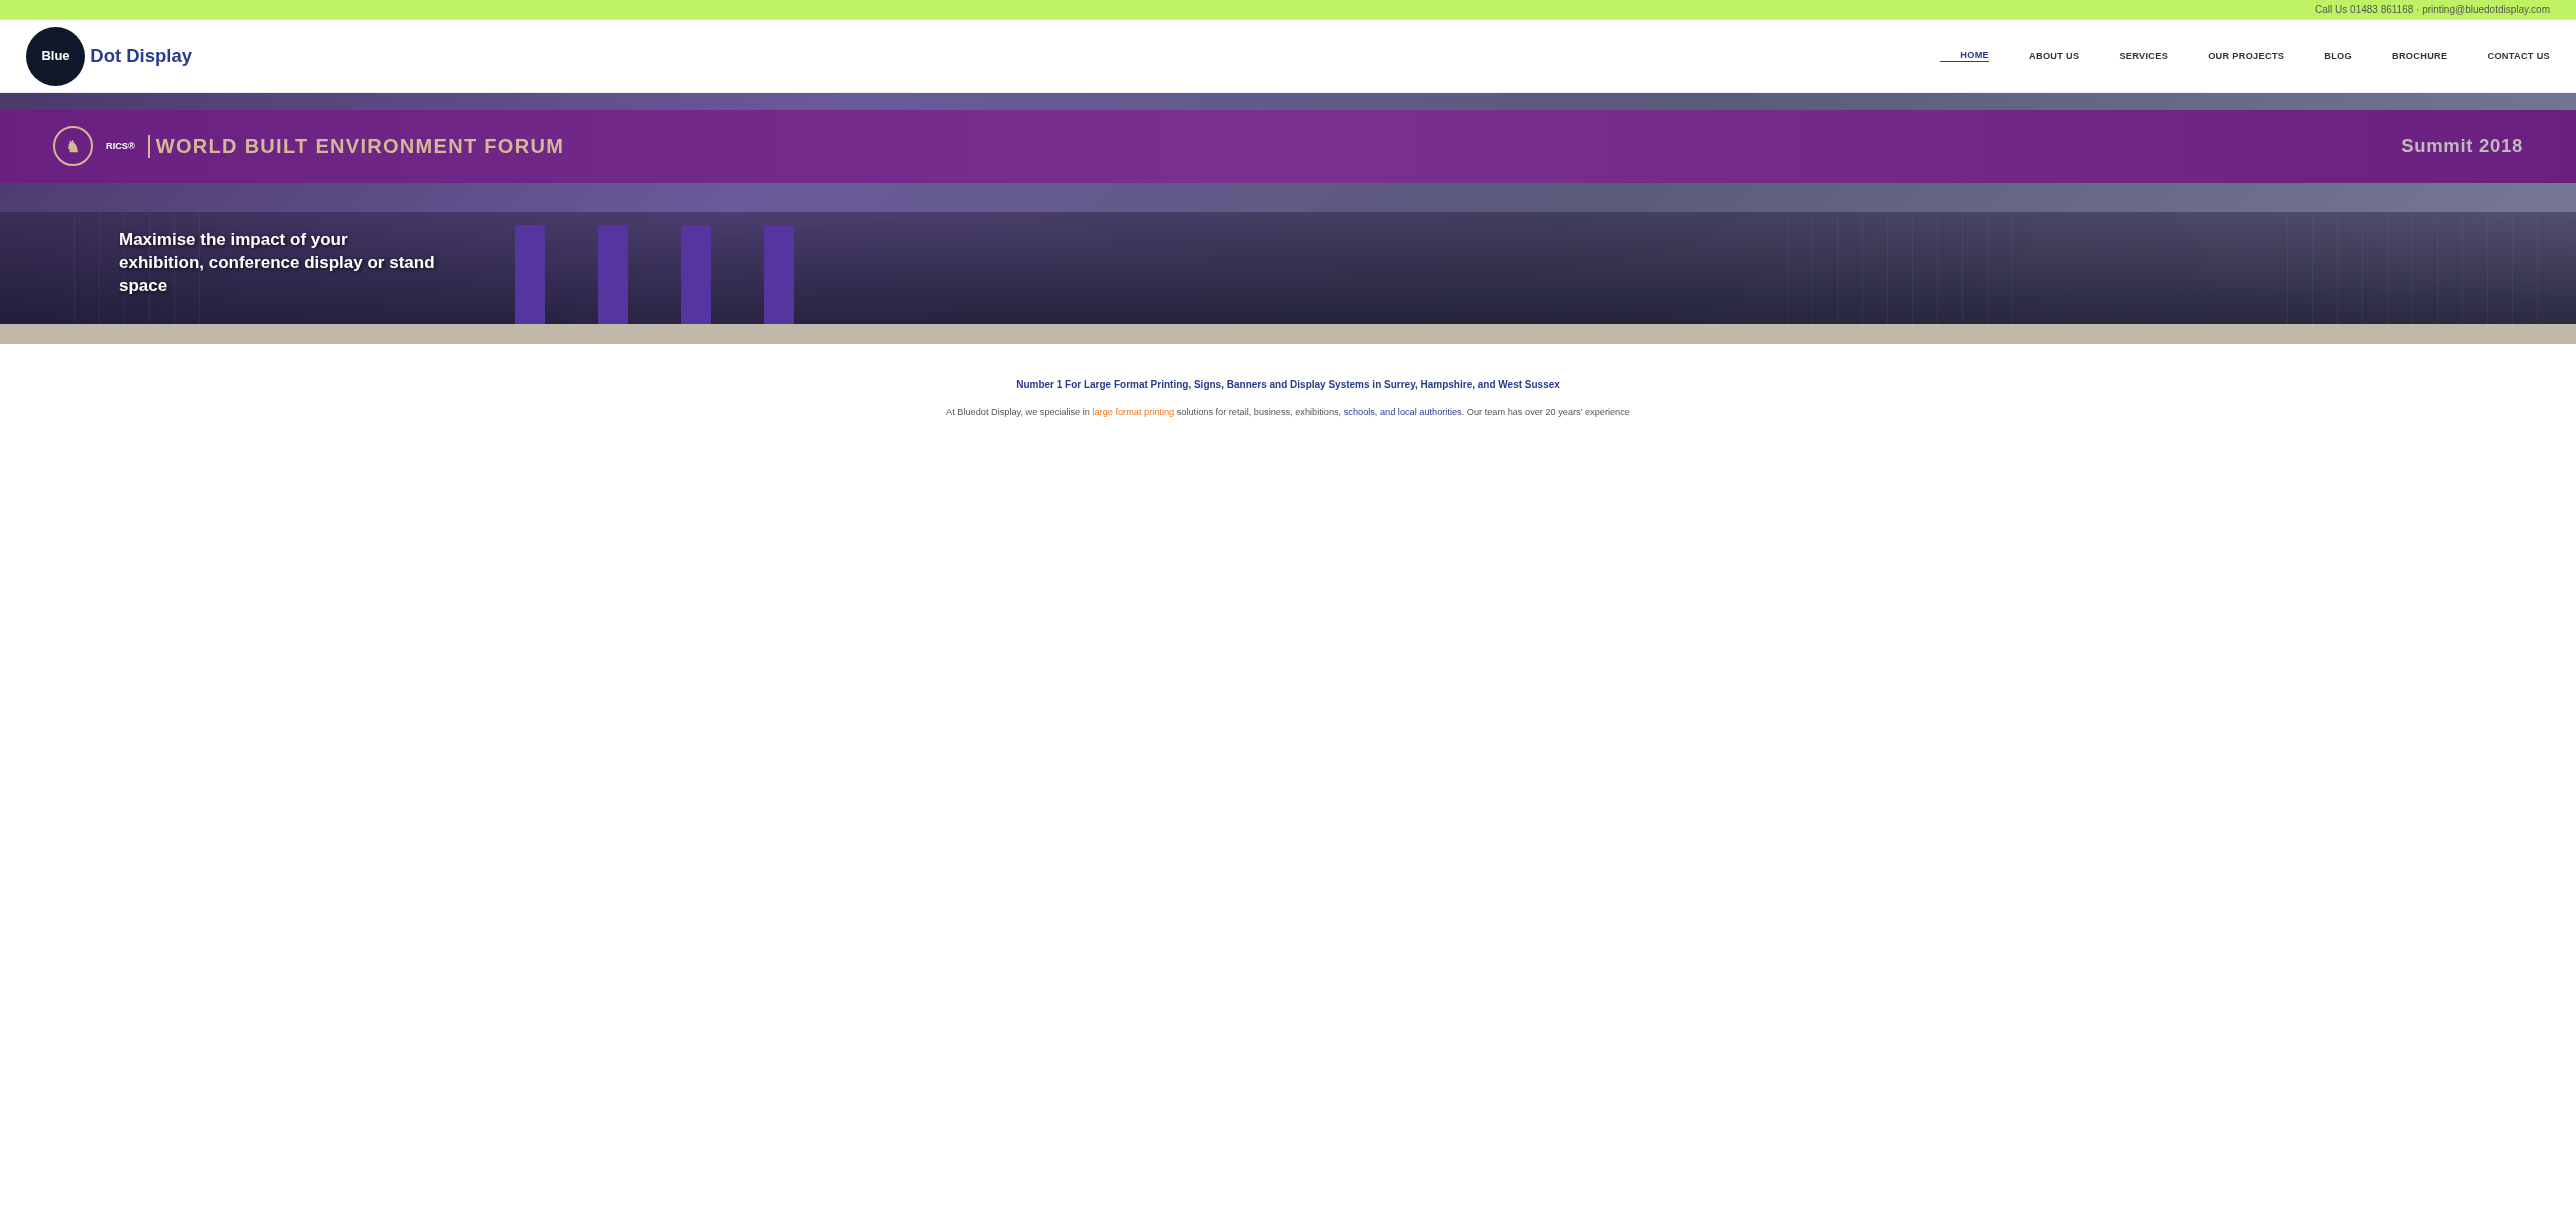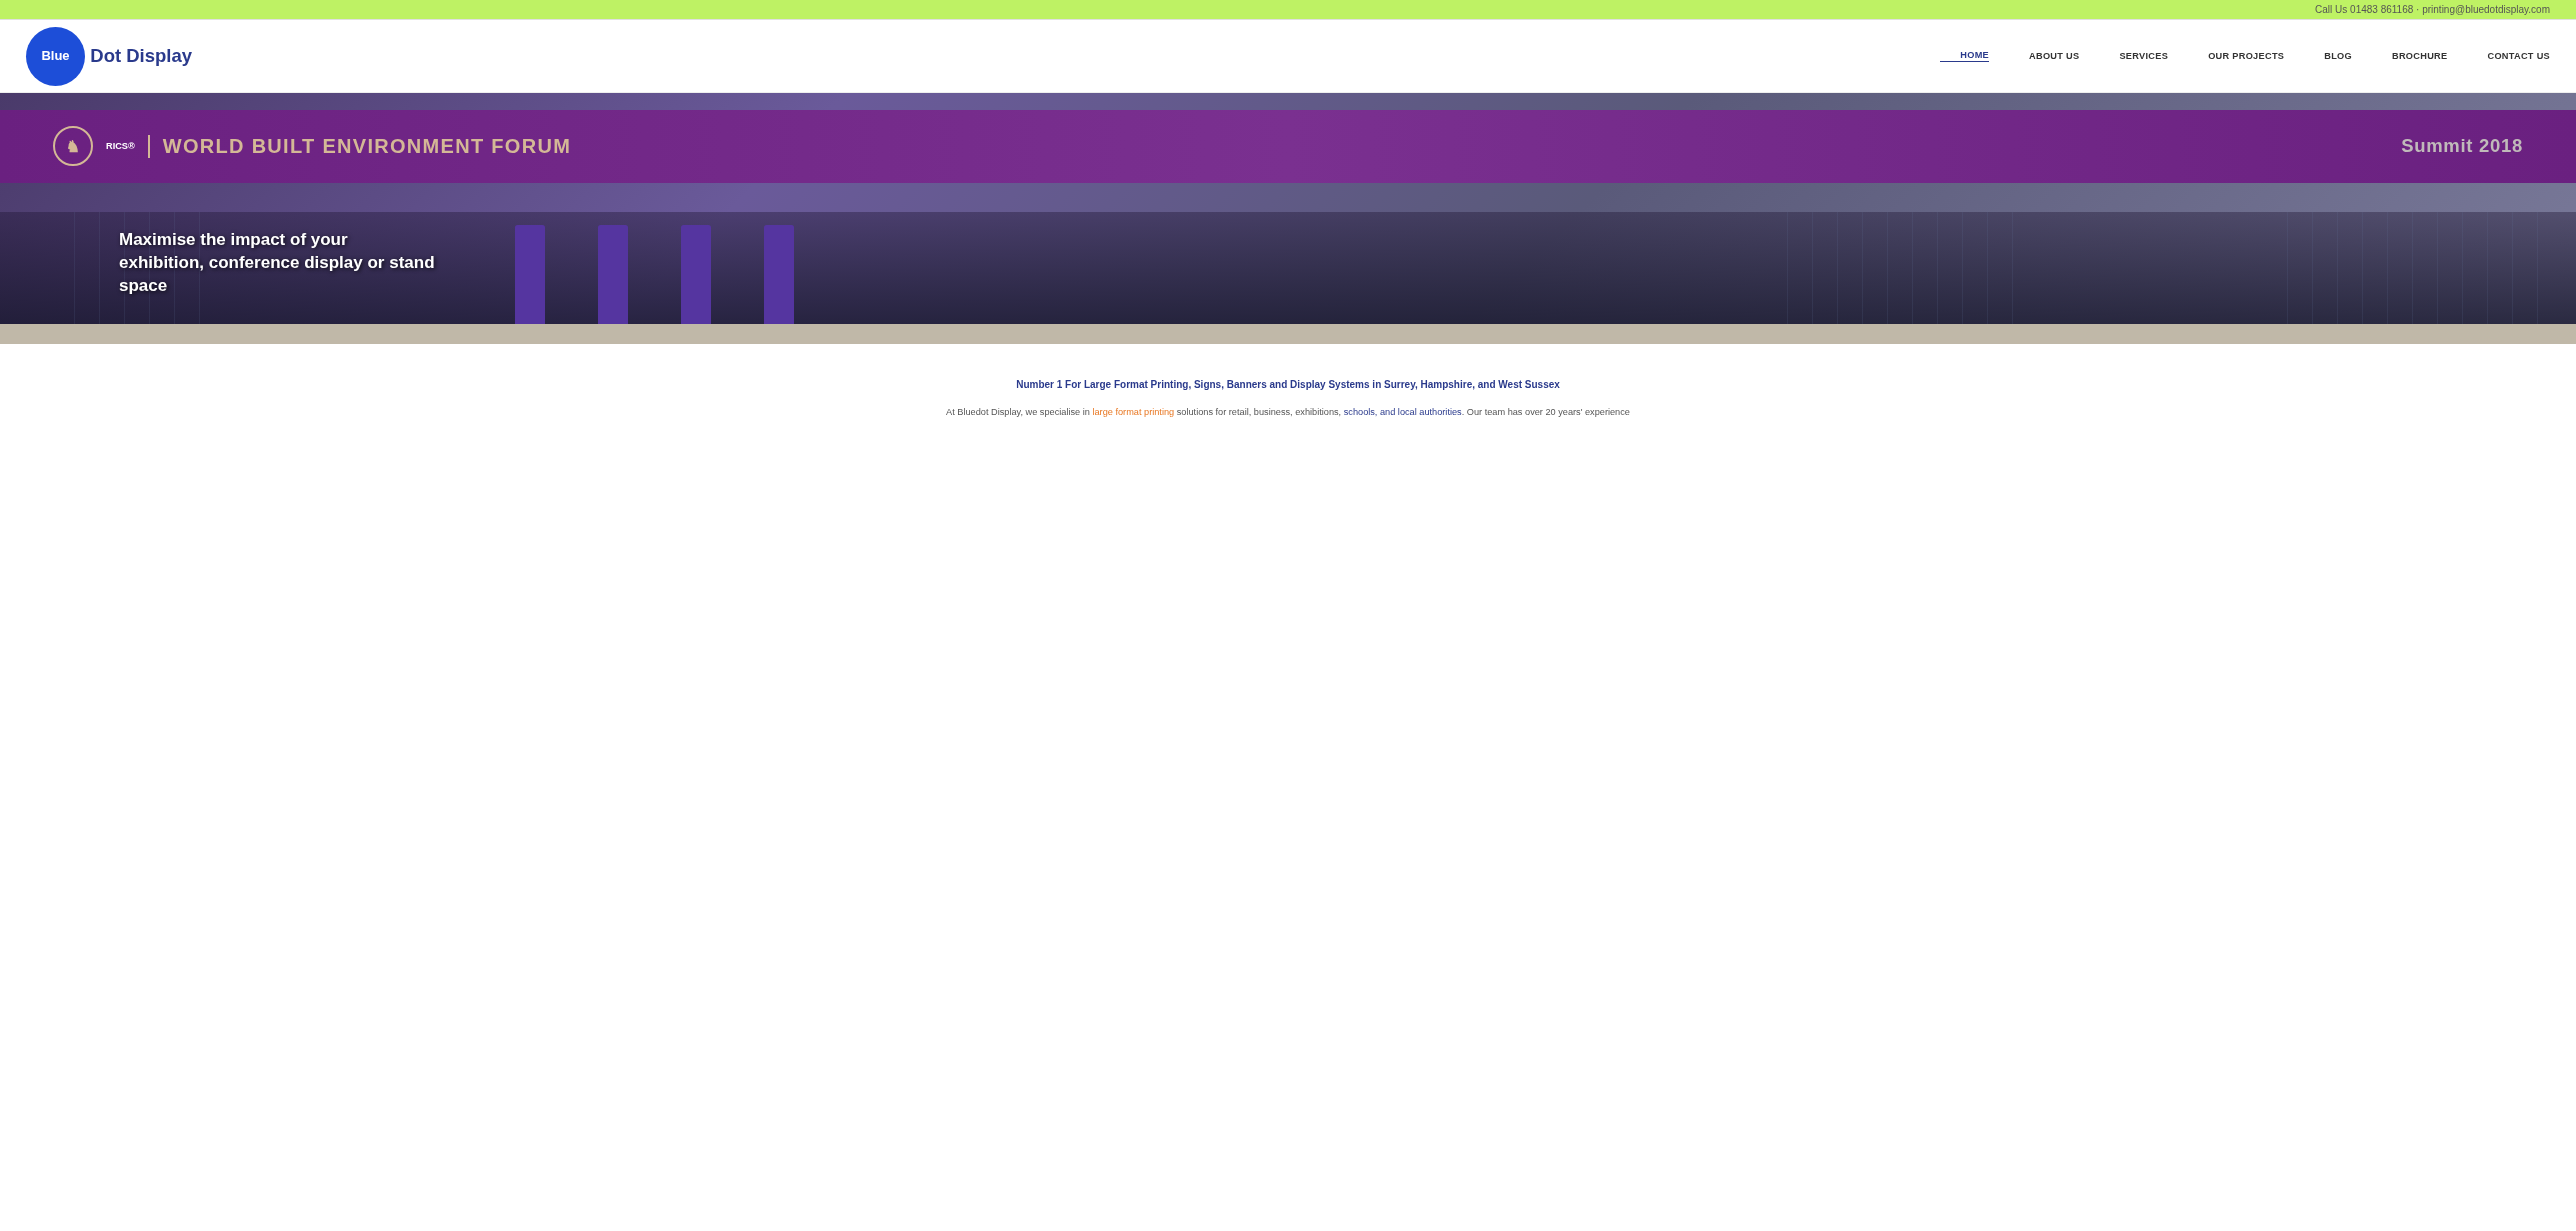--- a/index.html
+++ b/index.html
@@ -27,21 +27,21 @@
 
     .logo-area {
       display: flex;
       align-items: center;
       gap: 0;
     }
 
     .logo-circle {
       width: 59px;
       height: 59px;
-      background: #1d4ed8;
+      background: #0f172a;
       border-radius: 50%;
       display: flex;
       align-items: center;
       justify-content: center;
       flex-shrink: 0;
     }
 
     .logo-circle-inner {
       color: #fff;
       font-size: 13px;
@@ -177,21 +177,21 @@
         align-items: center;
         justify-content: center;
         color: #d4b896;
         font-size: 16px;
         font-weight: bold;
         flex-shrink: 0;
       ">♞</div>
       <div style="color: #fff; font-size: 9.2px; font-weight: 900;">RICS®</div>
       <div style="
         border-left: 2px solid #d4b896;
-        padding-left: 13px;
+        padding-left: 6px;
         color: #d4b896;
         font-size: 20px;
         font-weight: 800;
         letter-spacing: 1.3px;
         text-transform: uppercase;
       ">WORLD BUILT ENVIRONMENT FORUM</div>
       <div style="
         margin-left: auto;
         color: #c0baba;
         font-size: 18.5px;

